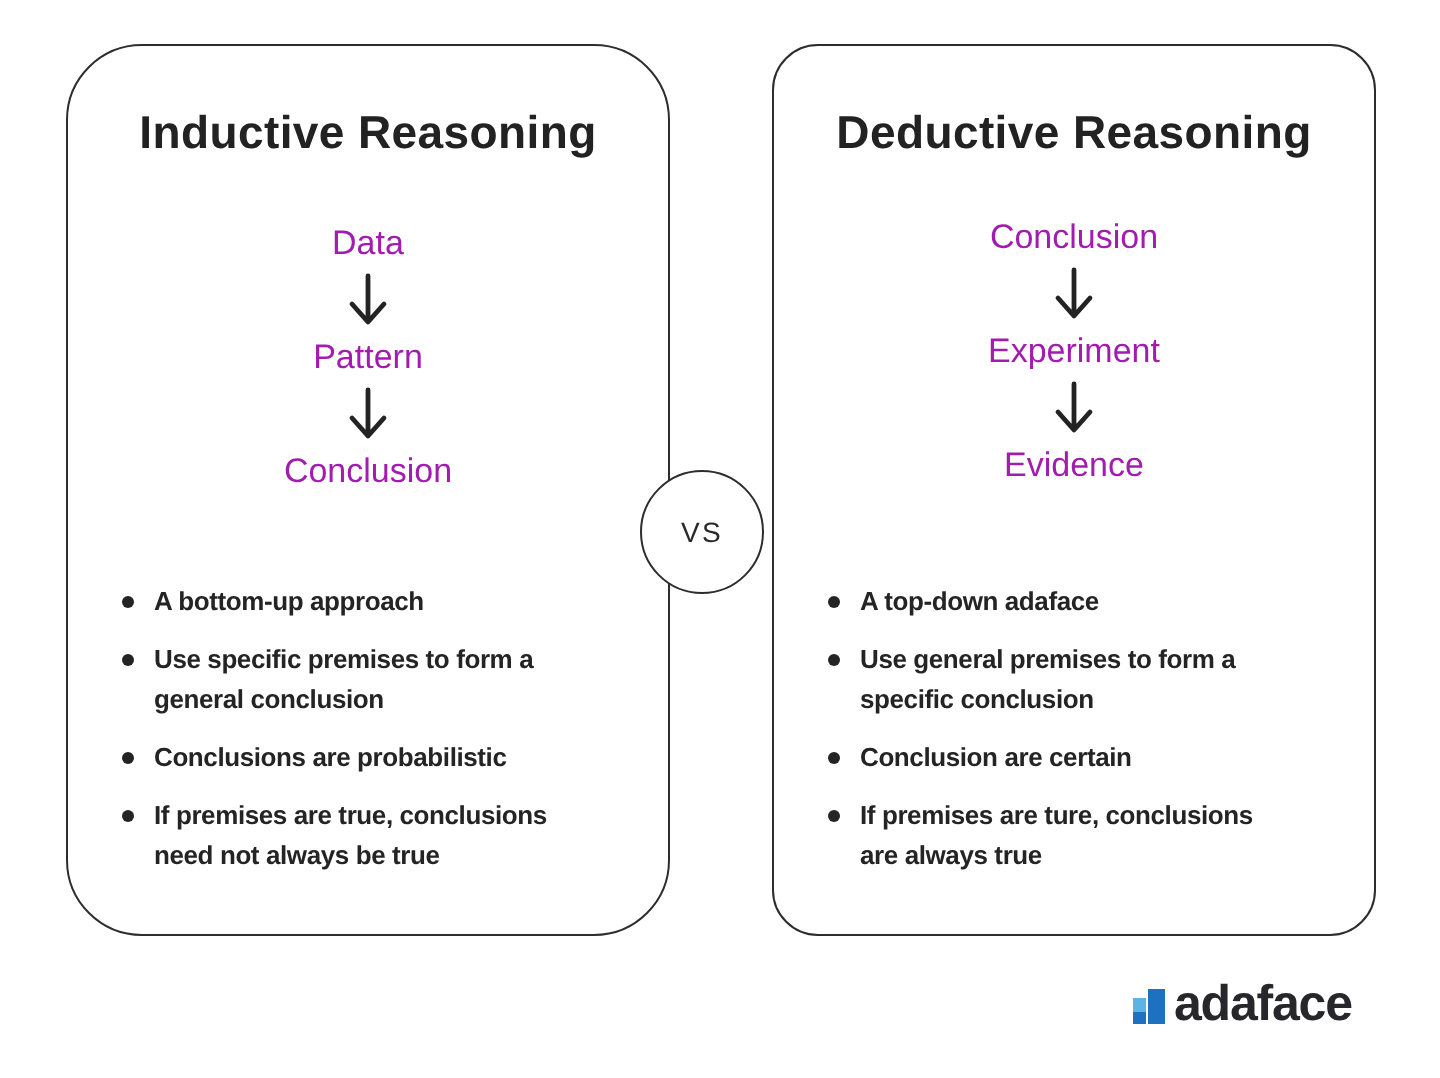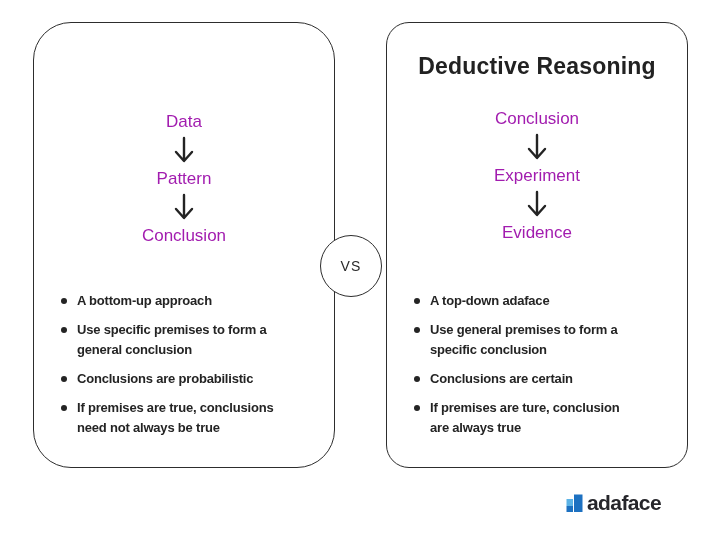--- a/index.html
+++ b/index.html
@@ -106,31 +106,32 @@
   .brand {
     position: absolute;
     left: 566px;
     top: 490px;
     display: flex;
     align-items: flex-start;
     gap: 4px;
   }
   .brand-icon { margin-top: 3px; display: block; }
   .brand-text {
-    font-size: 21px;
+    font-size: 25px;
     font-weight: 600;
     letter-spacing: -0.6px;
     line-height: 25px;
     color: #26262b;
   }
 </style>
 </head>
 <body>
 
 <section class="panel left">
+  <h2 class="panel-title">Inductive Reasoning</h2>
 
   <div class="flow">
     <span class="flow-label">Data</span>
     <svg class="flow-arrow" width="24" height="28" viewBox="0 0 24 28">
       <path d="M12 2 L12 24 M4 16 L12 25 L20 16" fill="none" stroke="#232323" stroke-width="2.4" stroke-linecap="round" stroke-linejoin="round"></path>
     </svg>
     <span class="flow-label">Pattern</span>
     <svg class="flow-arrow" width="24" height="28" viewBox="0 0 24 28">
       <path d="M12 2 L12 24 M4 16 L12 25 L20 16" fill="none" stroke="#232323" stroke-width="2.4" stroke-linecap="round" stroke-linejoin="round"></path>
     </svg>
@@ -163,22 +164,22 @@
     <svg class="flow-arrow" width="24" height="28" viewBox="0 0 24 28">
       <path d="M12 2 L12 24 M4 16 L12 25 L20 16" fill="none" stroke="#232323" stroke-width="2.4" stroke-linecap="round" stroke-linejoin="round"></path>
     </svg>
     <span class="flow-label">Evidence</span>
   </div>
 
   <ul class="bullets">
     <li><span class="bullet-dot"></span><span>A top-down adaface</span></li>
     <li><span class="bullet-dot"></span><span>Use general premises to form a
 specific conclusion</span></li>
-    <li><span class="bullet-dot"></span><span>Conclusions are certain</span></li>
-    <li><span class="bullet-dot"></span><span>If premises are ture, conclusion
+    <li><span class="bullet-dot"></span><span>Conclusion are certain</span></li>
+    <li><span class="bullet-dot"></span><span>If premises are ture, conclusions
 are always true</span></li>
   </ul>
 </section>
 
 <div class="brand">
   <svg class="brand-icon" width="17" height="19" viewBox="0 0 17 19">
     <rect x="8" y="1.5" width="8.5" height="17.5" fill="#1d71c1"></rect>
     <rect x="0.5" y="6" width="6.5" height="7" fill="#5cb3e6"></rect>
     <rect x="0.5" y="13" width="6.5" height="6" fill="#1d71c1"></rect>
   </svg>

